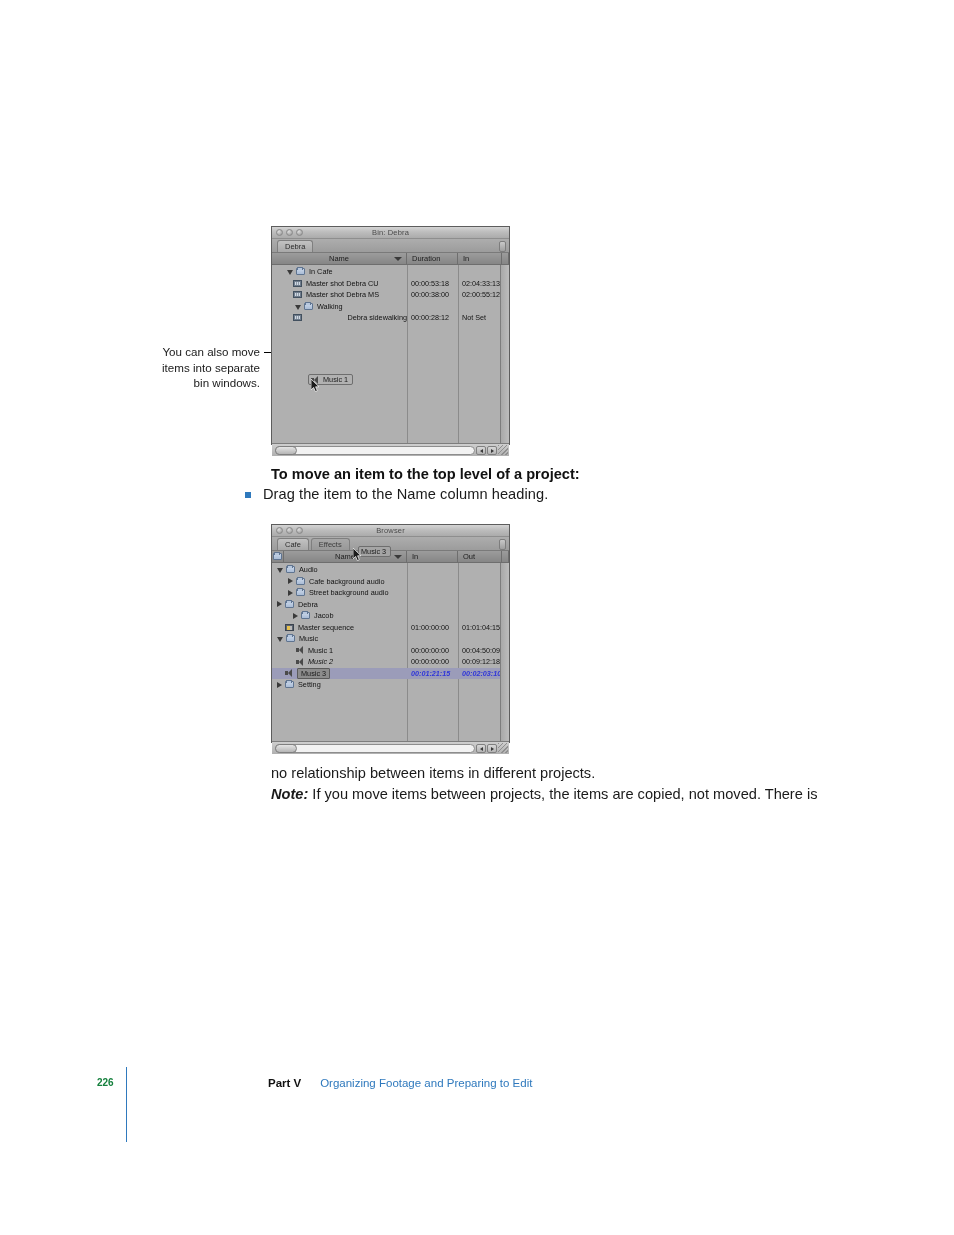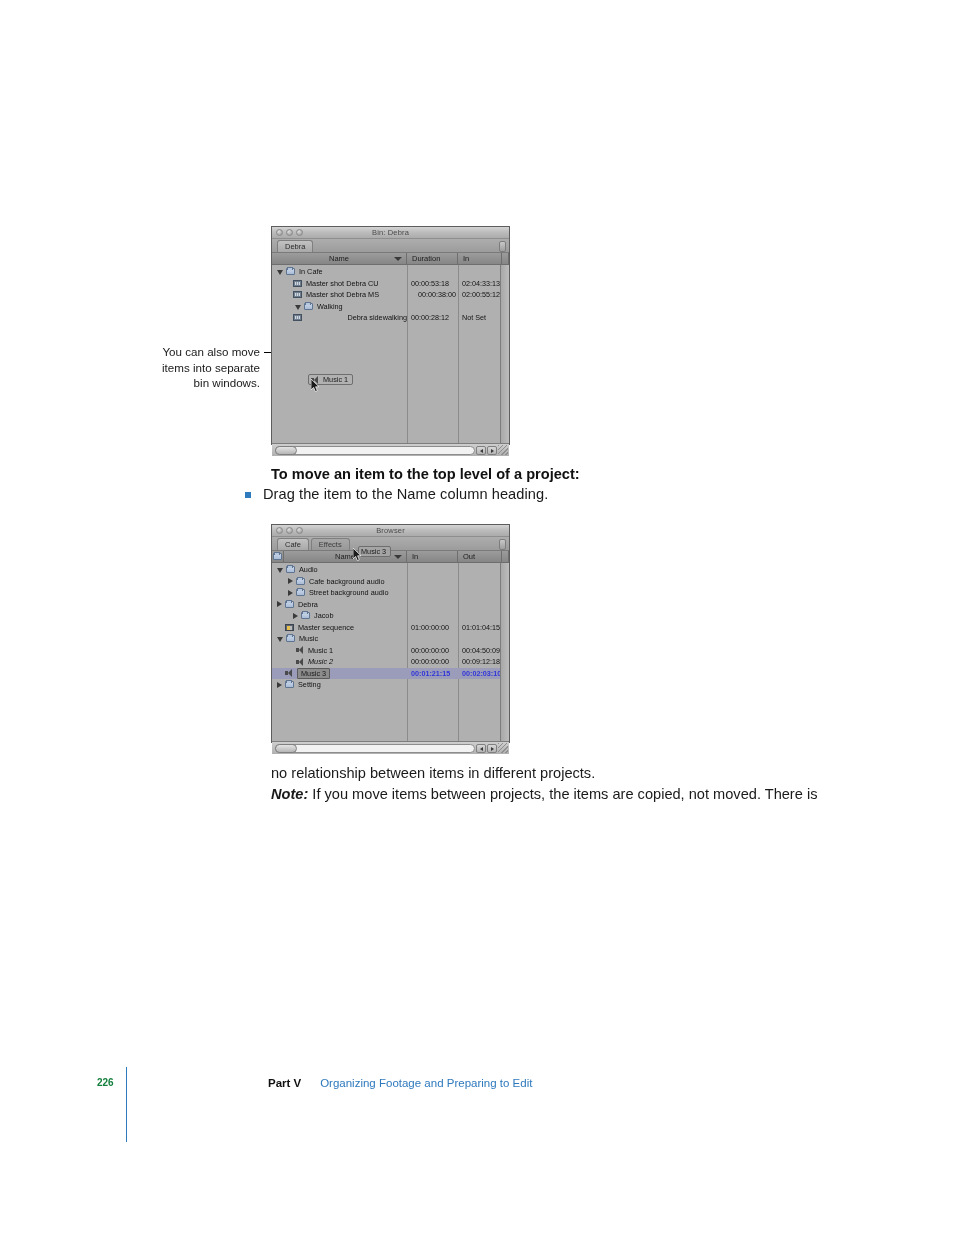--- a/index.html
+++ b/index.html
@@ -138,21 +138,21 @@
     height:11.5px; display:flex; align-items:center;
     font-size:7.3px; color:#121212; position:relative;
     white-space:nowrap;
   }
   .row .namecell { display:flex; align-items:center; position:relative; }
   .row.sel .selbox {
     background:#8c8c8c; border:1px solid #5a5a5a;
     padding:0 3px; border-radius:1px; color:#1a1a1a;
   }
   .tc { font-size:7.2px; position:absolute; line-height:11.5px; }
-  .tc.blue { color:#2f36d8; font-weight:bold; }
+  .tc.blue { color:#2f36d8; font-weight:bold;font-style:italic; }
 
   .disc {
     width:0;height:0;flex:0 0 auto;
     border-top:3.3px solid transparent;border-bottom:3.3px solid transparent;
     border-left:5px solid #3a3a3a;
     margin-right:3px;
   }
   .disc.open {
     border-left:3.3px solid transparent;border-right:3.3px solid transparent;
     border-top:5px solid #3a3a3a; border-bottom:none;
@@ -299,40 +299,40 @@
       <div class="ch left" style="width:44px;">In</div>
       <div class="ch left" style="flex:1;"></div>
     </div>
 
     <div class="listarea" style="height:178px;">
       <div class="vcol" style="left:135px;"></div>
       <div class="vcol" style="left:186px;"></div>
       <div class="vcol" style="left:230px;"></div>
 
       <div class="row" style="margin-top:1px;">
-        <div class="namecell" style="padding-left:5px; width:135px;">
+        <div class="namecell" style="padding-left:15px; width:135px;">
           <span class="disc open"></span>
           <span class="folder"></span>
           <span>In Cafe</span>
         </div>
       </div>
       <div class="row">
         <div class="namecell" style="padding-left:21px; width:135px;">
           <span class="clipicon"></span>
           <span>Master shot Debra CU</span>
         </div>
         <span class="tc" style="left:139px;">00:00:53:18</span>
         <span class="tc" style="left:190px;">02:04:33:13</span>
       </div>
       <div class="row">
         <div class="namecell" style="padding-left:21px; width:135px;">
           <span class="clipicon"></span>
           <span>Master shot Debra MS</span>
         </div>
-        <span class="tc" style="left:146px;">00:00:38:00</span>
+        <span class="tc" style="left:139px;">00:00:38:00</span>
         <span class="tc" style="left:190px;">02:00:55:12</span>
       </div>
       <div class="row">
         <div class="namecell" style="padding-left:15px; width:135px;margin-left:8px;">
           <span class="disc open"></span>
           <span class="folder"></span>
           <span>Walking</span>
         </div>
       </div>
       <div class="row">

